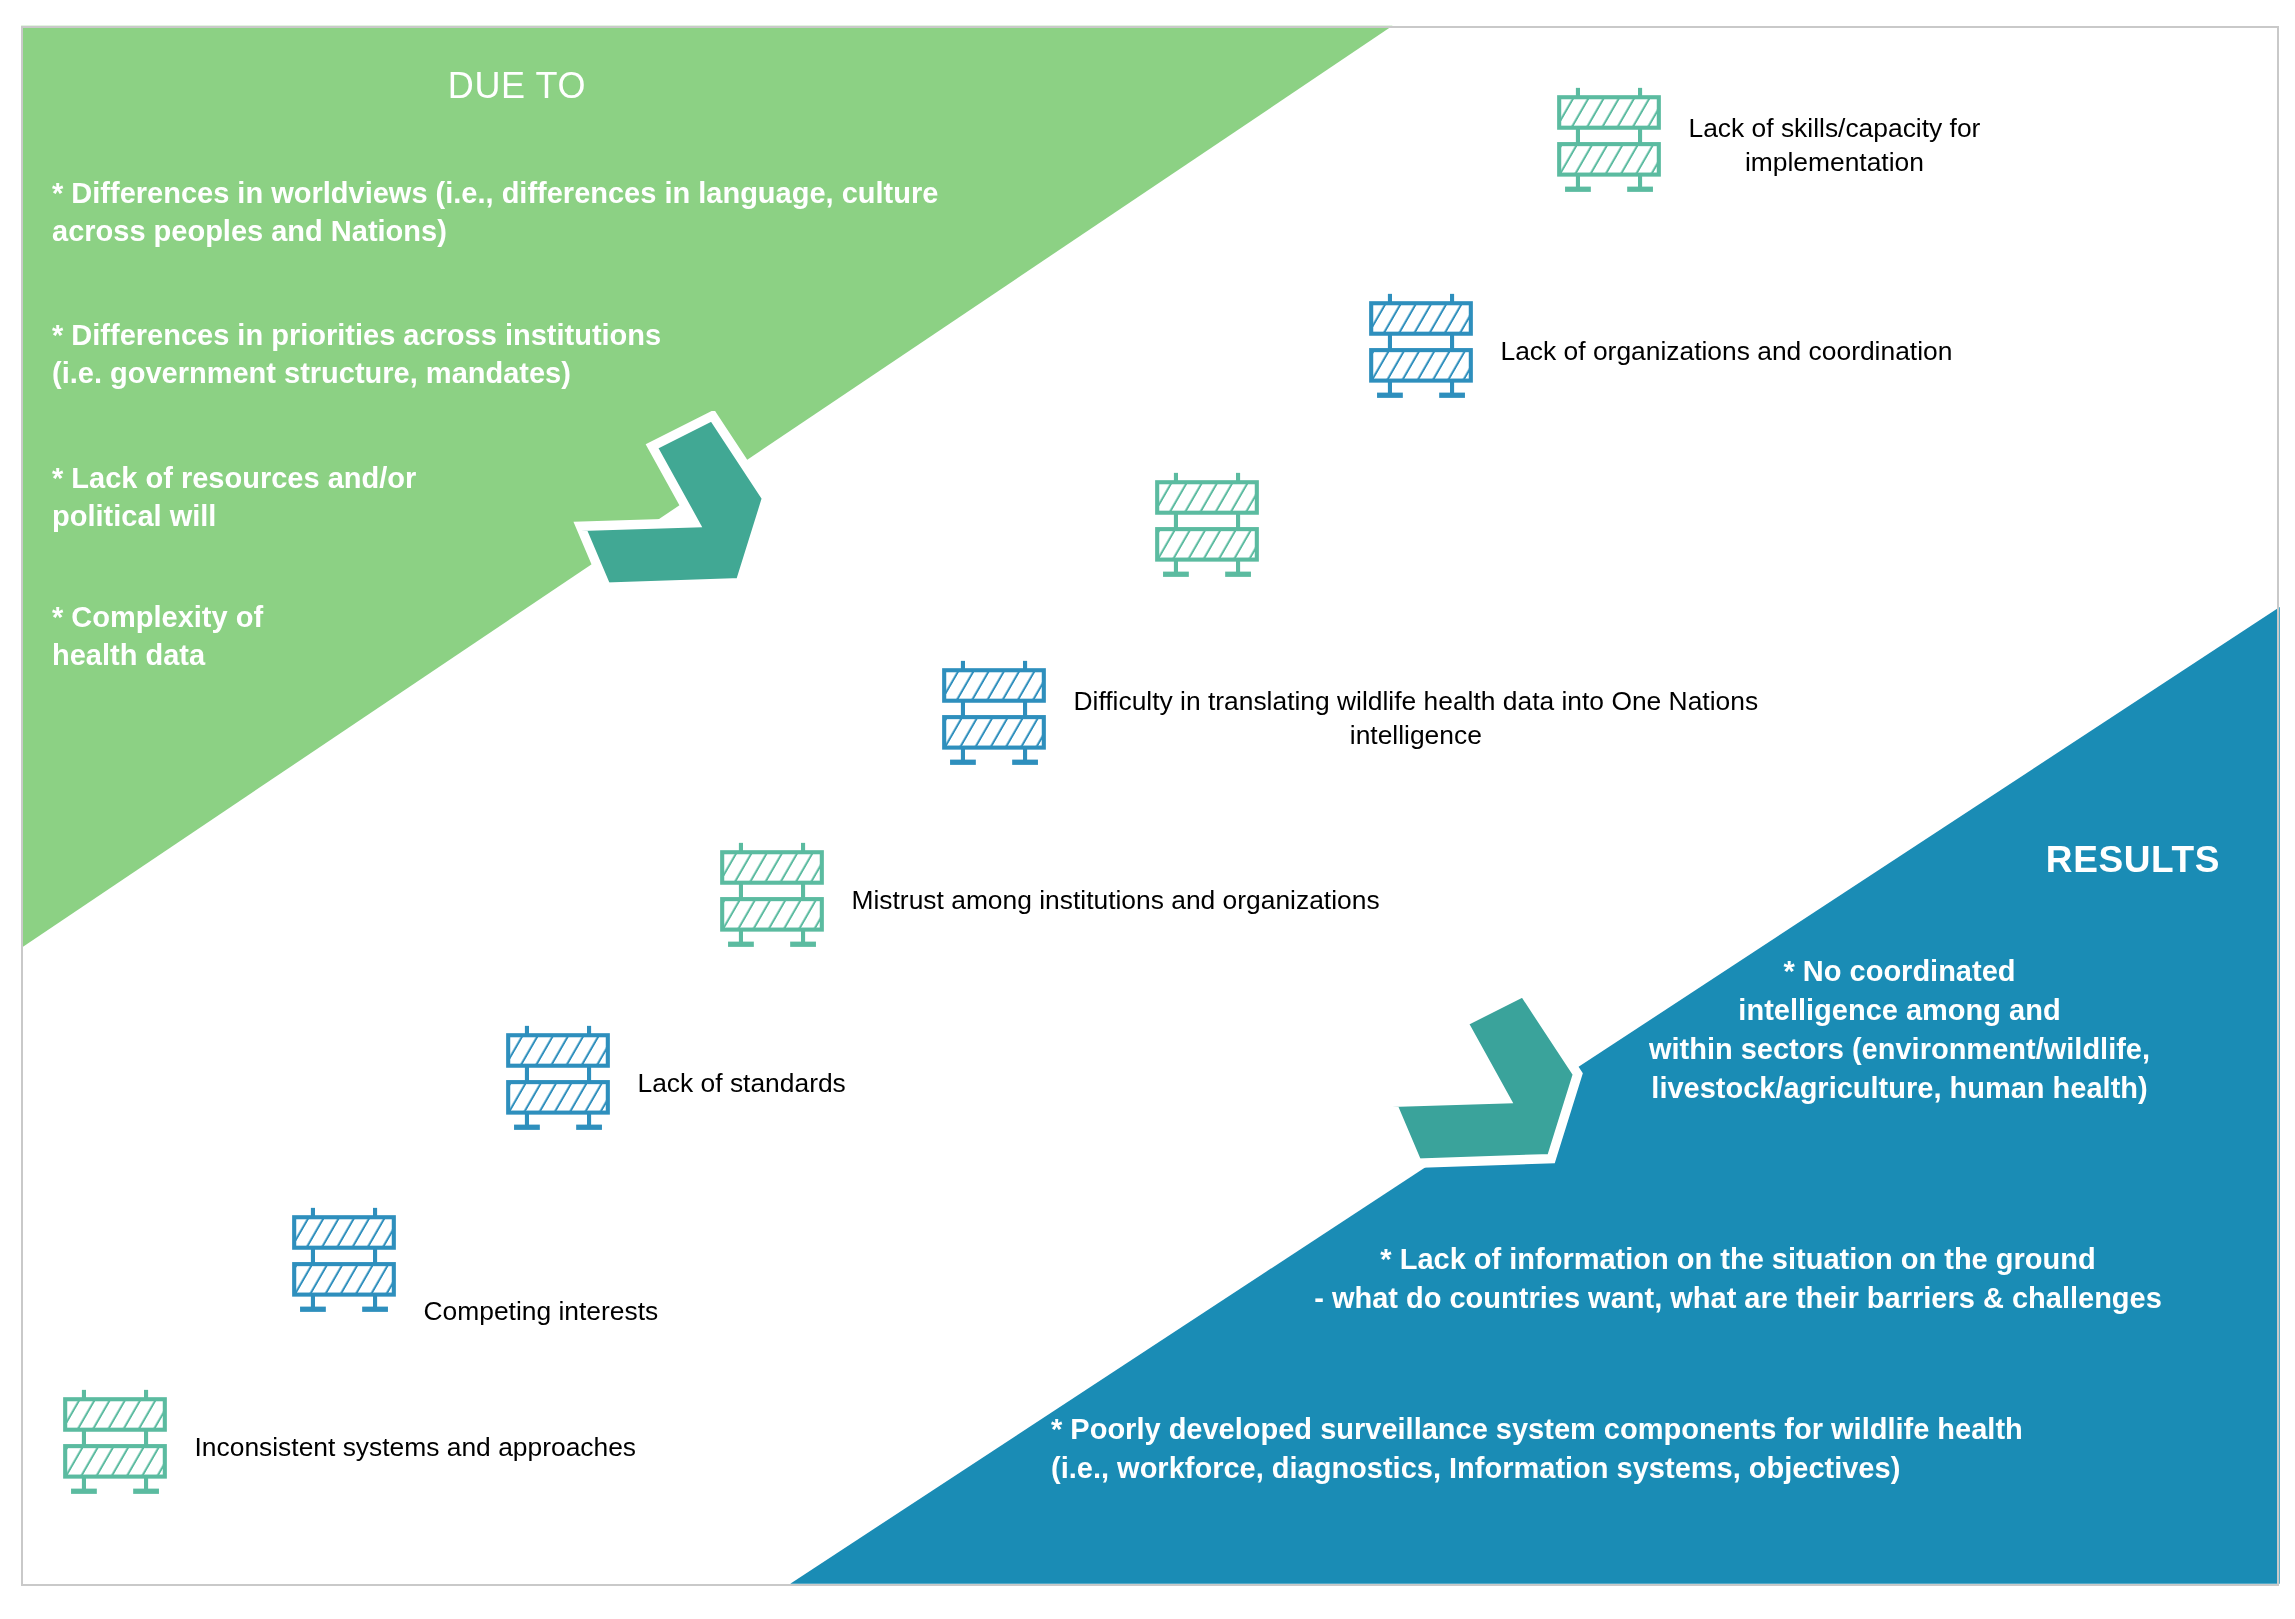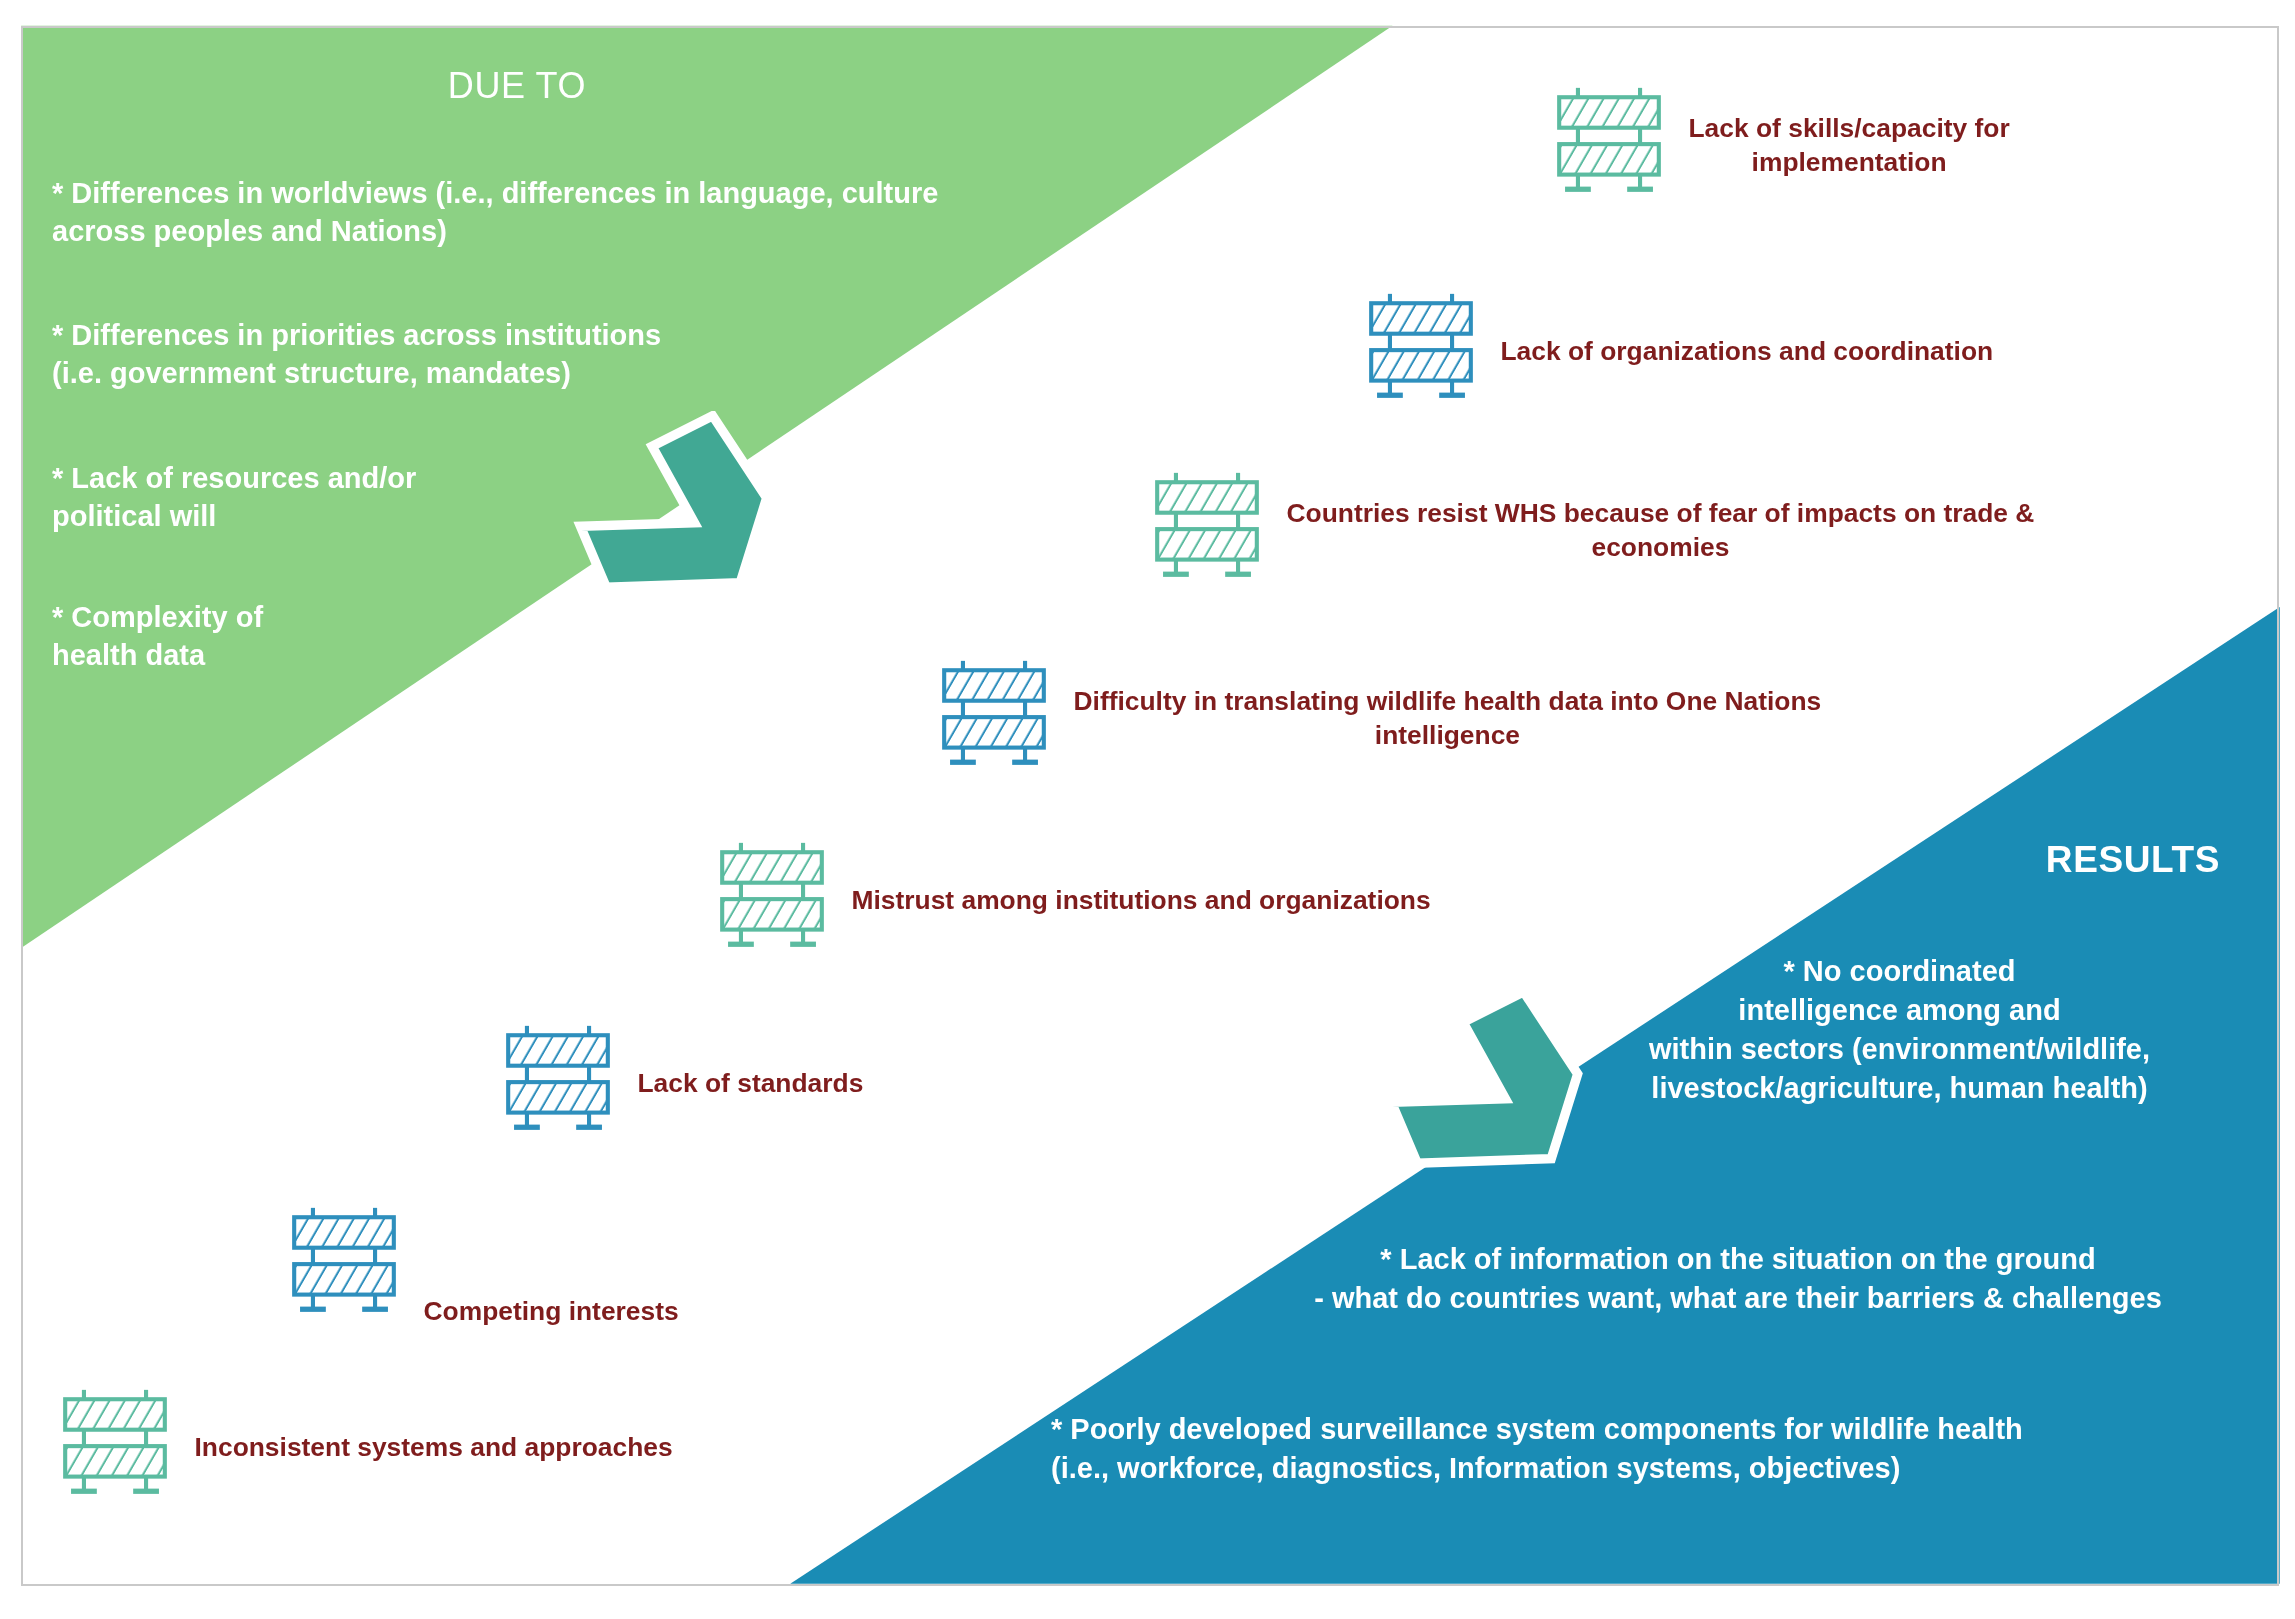--- a/index.html
+++ b/index.html
@@ -96,23 +96,23 @@
   .barrier-row {
     position: absolute;
     display: flex;
     align-items: center;
   }
   .barrier-icon {
     flex: 0 0 auto;
     display: block;
   }
   .barrier-label {
-    color: #7f1d1d;
+    color: #000000;
     font-size: 26.4px;
-    font-weight: bold;
+    font-weight: normal;
     line-height: 1.30;
     margin-left: 23.5px;
     white-space: pre-line;
   }
   .lbl-center { text-align: center; }
   .lbl-left   { text-align: left; }
 
   #row-0 { left: 1553px; top: 82px;  width: 664px; }
   #row-1 { left: 1365px; top: 288px;  width: 835px; }
   #row-2 { left: 1151px; top: 467px;  width: 1034px; }
@@ -221,22 +221,20 @@
           <rect x="22" width="4" height="52" fill="#5BBBA0"></rect>
         </pattern>
       </defs>
       <line x1="42" y1="10" x2="42" y2="180" stroke="#5BBBA0" stroke-width="7"></line>
       <line x1="148" y1="10" x2="148" y2="180" stroke="#5BBBA0" stroke-width="7"></line>
       <line x1="20" y1="183" x2="64" y2="183" stroke="#5BBBA0" stroke-width="9"></line>
       <line x1="126" y1="183" x2="170" y2="183" stroke="#5BBBA0" stroke-width="9"></line>
       <rect x="10" y="26" width="170" height="52" fill="url(#hatch2)" stroke="#5BBBA0" stroke-width="7"></rect>
       <rect x="10" y="106" width="170" height="52" fill="url(#hatch2)" stroke="#5BBBA0" stroke-width="7"></rect>
     </svg>
-    <div class="barrier-label lbl-center">Countries resist WHS because of fear of impacts on trade &amp;
-economies</div>
   </div>
 
   <div class="barrier-row" id="row-3">
     <svg class="barrier-icon" width="112" height="126" viewBox="0 0 190 215">
       <defs>
         <pattern id="hatch3" width="26" height="52" patternUnits="userSpaceOnUse" patternTransform="skewX(-30)">
           <rect width="26" height="52" fill="#ffffff"></rect>
           <rect x="22" width="4" height="52" fill="#2E8FBD"></rect>
         </pattern>
       </defs>

